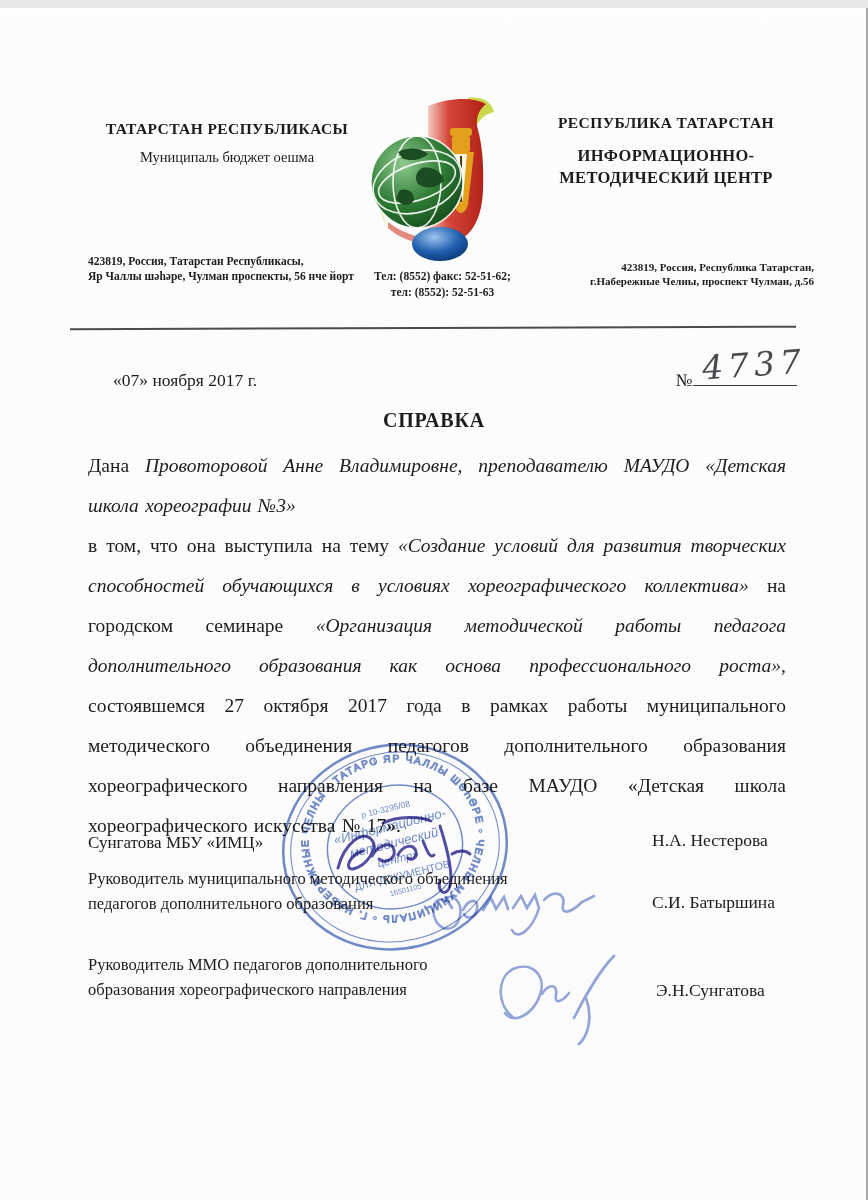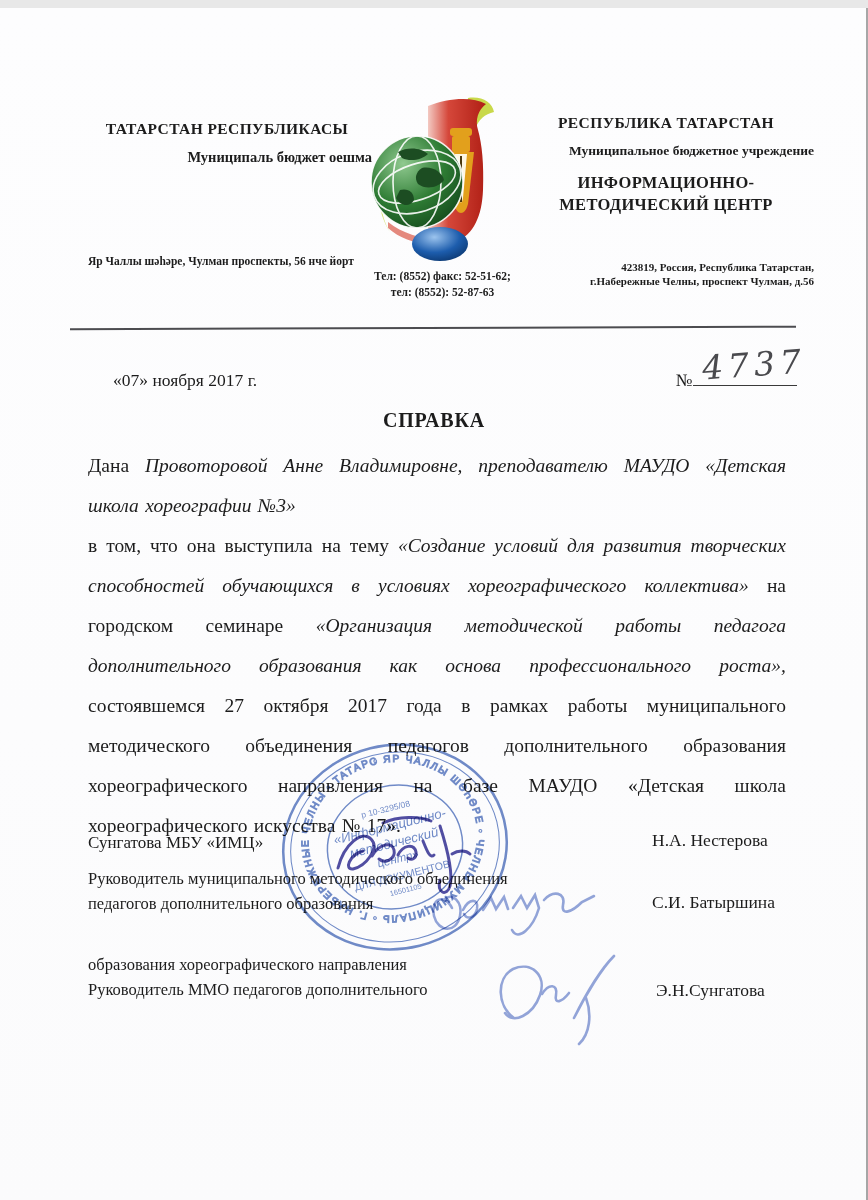--- a/index.html
+++ b/index.html
@@ -6,21 +6,21 @@
   .page{
     position:relative;width:868px;height:1200px;margin:8px auto;
     background:linear-gradient(180deg,#fdfdfe 0%,#fcfcfd 60%,#fbfbfc 100%);
     font-family:"Liberation Serif","DejaVu Serif",serif;color:#1c1c1c;overflow:hidden;
   }
   .edge-artifact{position:absolute;right:0;top:0;width:2px;height:100%;background:#8a8a8a;opacity:.75;}
   
   .hdr-left{position:absolute;left:82px;top:112px;width:290px;text-align:center;}
   .hdr-right{position:absolute;left:518px;top:106px;width:296px;text-align:center;}
   .hdr-country{font-size:15.5px;font-weight:bold;letter-spacing:.4px;}
-  .hdr-orgtype{font-size:14.5px;font-weight:bold;margin-top:11px;text-align:right;}
+  .hdr-orgtype{font-size:14.5px;font-weight:normal;margin-top:11px;}
   .hdr-orgname{font-size:16.5px;font-weight:bold;line-height:22px;margin-top:13px;letter-spacing:.3px;}
   .addr-left{position:absolute;left:88px;top:246px;width:300px;text-align:left;
     font-size:11.5px;font-weight:bold;line-height:15px;}
   .addr-right{position:absolute;left:534px;top:252px;width:280px;text-align:right;
     font-size:11px;font-weight:bold;line-height:14px;}
   .contacts{position:absolute;left:350px;top:260px;width:185px;text-align:center;
     font-size:11.5px;font-weight:bold;line-height:16px;}
   .logo-box{position:absolute;left:370px;top:86px;width:136px;height:170px;}
   
   .rule{position:absolute;left:70px;top:319px;width:726px;height:2px;background:#4c4c50;transform:rotate(-0.2deg);}
@@ -58,20 +58,21 @@
 
 <div class="page">
 
   <div class="edge-artifact"></div>
 
   <div class="hdr-left">
     <div class="hdr-country">ТАТАРСТАН РЕСПУБЛИКАСЫ</div>
     <div class="hdr-orgtype">Муниципаль бюджет оешма</div>
   </div>
   <div class="addr-left">
+    <div>423819, Россия, Татарстан Республикасы,</div>
     <div>Яр Чаллы шәһәре,  Чулман  проспекты, 56 нче йорт</div>
   </div>
 
   <div class="logo-box">
     <svg width="136" height="170" viewBox="0 0 136 170">
       <defs>
         <radialGradient id="gGlobe" cx="35%" cy="30%" r="80%">
           <stop offset="0%" stop-color="#8fc98f"></stop>
             <stop offset="55%" stop-color="#2e7c34"></stop>
             <stop offset="100%" stop-color="#14491c"></stop>
@@ -112,26 +113,25 @@
         <path d="M28,58 C38,52 52,54 58,60 C52,66 40,68 32,64 Z"></path>
         <path d="M52,74 C62,72 72,78 74,86 C68,94 56,96 48,90 C44,84 46,78 52,74 Z"></path>
         <path d="M30,96 C38,94 44,98 44,106 C40,114 30,112 26,104 Z"></path>
       </g>
 
       <ellipse cx="70" cy="150" rx="28" ry="17" fill="url(#gBlue)"></ellipse>
     </svg>
   </div>
   <div class="contacts">
     <div>Тел:  (8552)  факс: 52-51-62;</div>
-    <div>тел: (8552): 52-87-63</div>
+    <div>тел: (8552): 52-51-63</div>
   </div>
 
   <div class="hdr-right">
     <div class="hdr-country">РЕСПУБЛИКА ТАТАРСТАН</div>
-    <div class="hdr-orgtype" style="font-size:13.5px;">Муниципальное бюджетное учреждение</div>
     <div class="hdr-orgname">
       <div>ИНФОРМАЦИОННО-</div>
       <div>МЕТОДИЧЕСКИЙ ЦЕНТР</div>
     </div>
   </div>
   <div class="addr-right">
     <div>423819,  Россия, Республика Татарстан,</div>
     <div>г.Набережные Челны, проспект Чулман,  д.56</div>
   </div>
 
@@ -153,22 +153,22 @@
   <div class="sig-title" style="top:822px;">Сунгатова МБУ «ИМЦ»</div>
   <div class="sig-name" style="top:822px;">Н.А. Нестерова</div>
 
   <div class="sig-title small" style="top:858px;width:480px;">
     <div>Руководитель  муниципального методического объединения</div>
     <div>педагогов дополнительного образования</div>
   </div>
   <div class="sig-name" style="top:884px;">С.И. Батыршина</div>
 
   <div class="sig-title small" style="top:944px;width:480px;">
+    <div>Руководитель  ММО  педагогов дополнительного</div>
     <div>образования хореографического направления</div>
-    <div>Руководитель  ММО  педагогов дополнительного</div>
   </div>
   <div class="sig-name" style="top:972px;left:656px;text-align:center;">Э.Н.Сунгатова</div>
 
   <div class="stamp">
     <svg width="240" height="212" viewBox="0 0 220 200">
       <ellipse cx="110" cy="100" rx="106" ry="96" stroke-width="2.4"></ellipse>
       <ellipse cx="110" cy="100" rx="99" ry="89" stroke-width="1"></ellipse>
       <ellipse cx="110" cy="100" rx="64" ry="58" stroke-width="1.4"></ellipse>
       <defs>
         <path id="ringPath" d="M110,20 a80,72 0 1,1 -0.01,0 z"></path>

